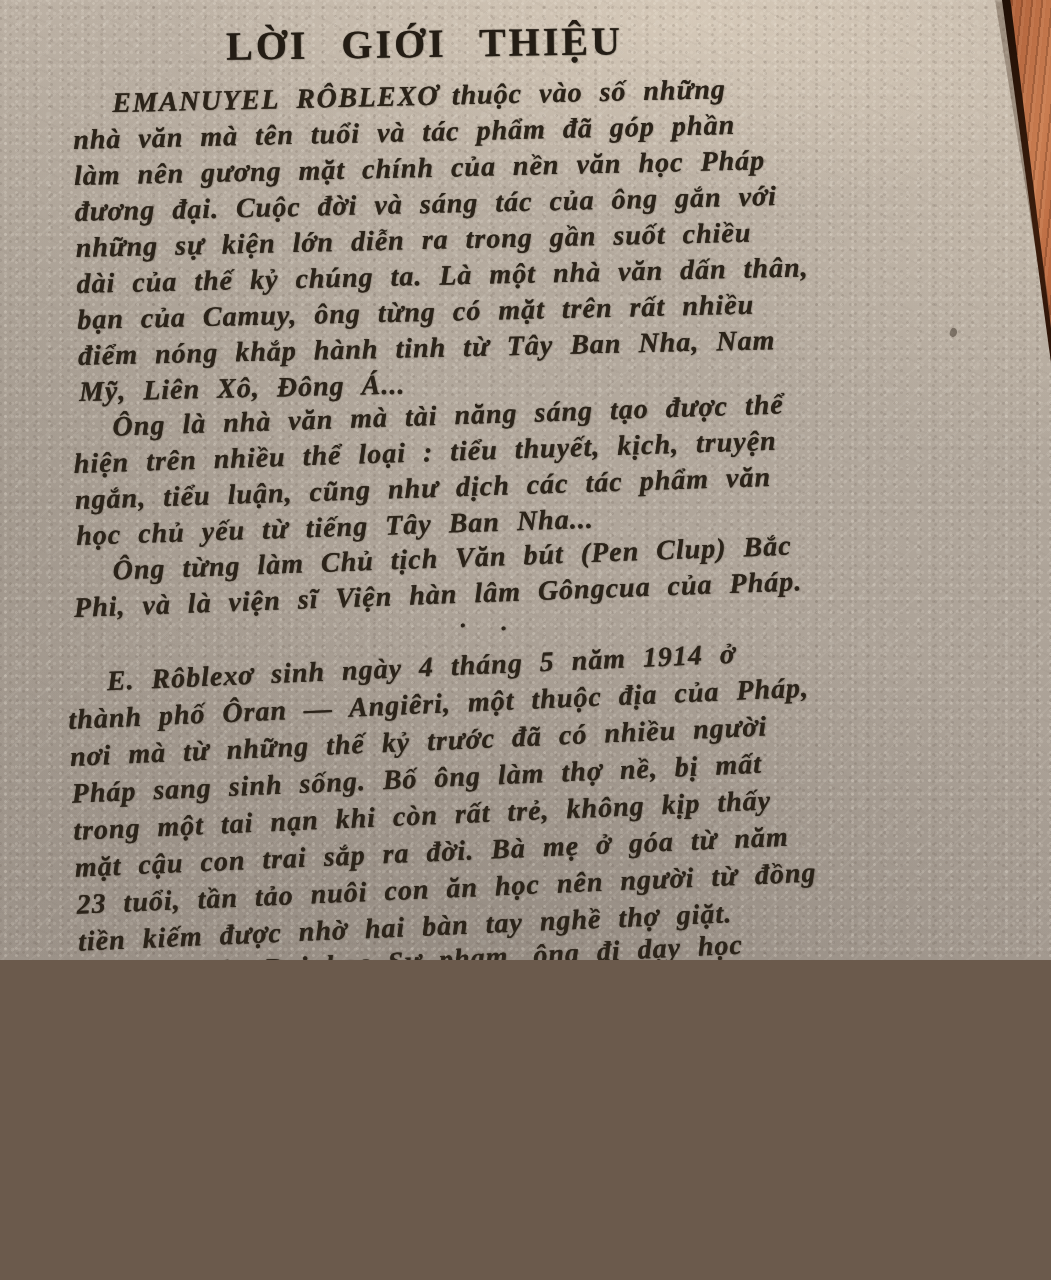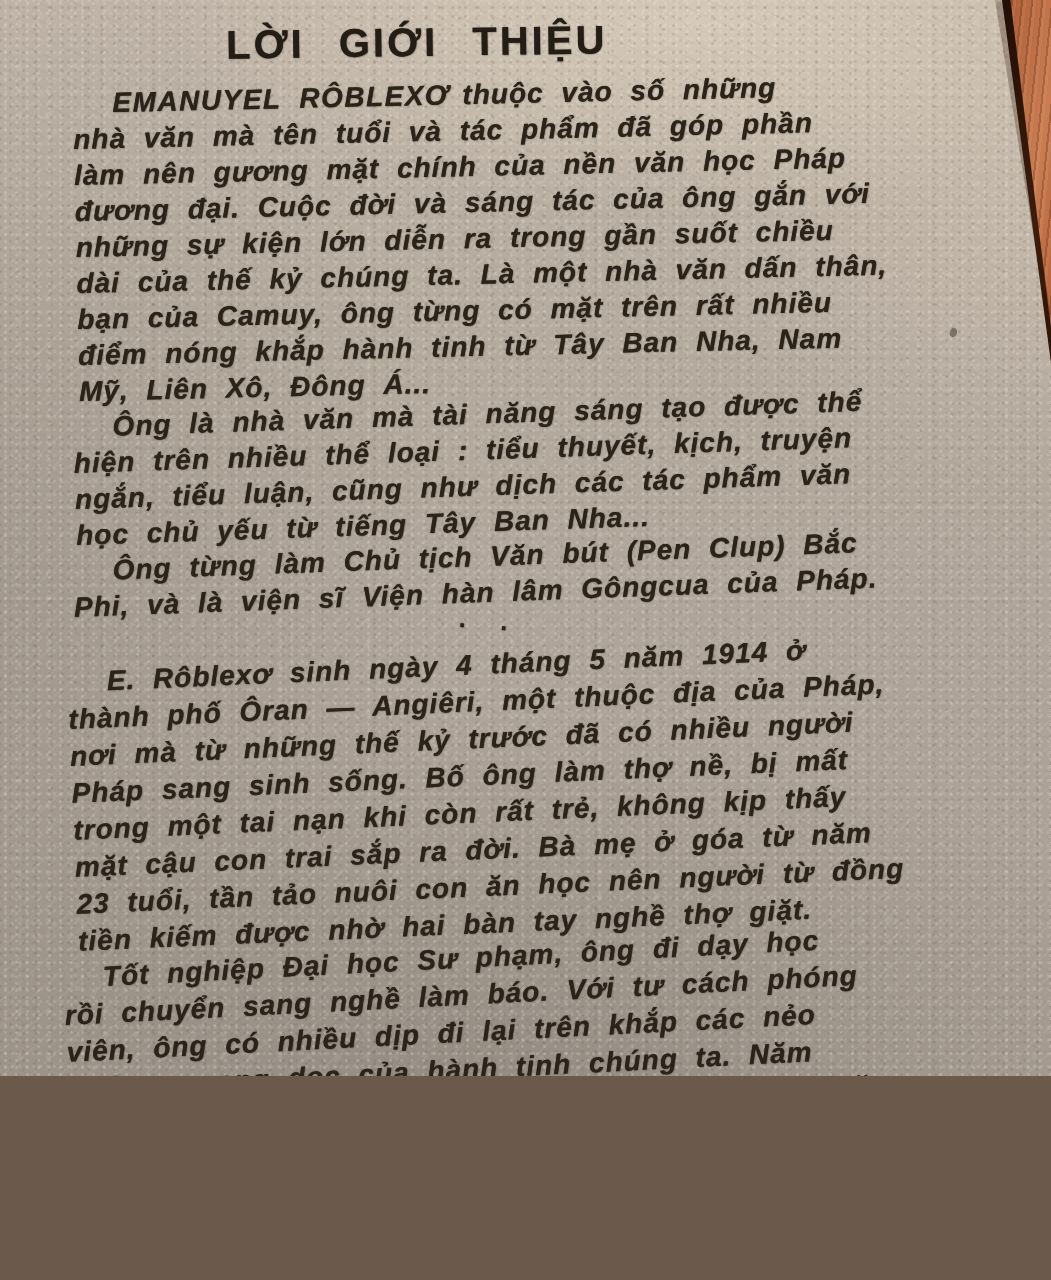--- a/index.html
+++ b/index.html
@@ -1,18 +1,18 @@
 <!DOCTYPE html>
 <html><head>
 <meta charset="utf-8">
 <style>
   html,body{margin:0;padding:0;background:#6b5a4c;}
   #canvas{
-    position:relative;width:1051px;height:1076px;overflow:hidden;
-    font-family:Liberation Sans, sans-serif;
+    position:relative;width:1051px;height:960px;overflow:hidden;
+    font-family:Liberation Serif, serif;
   }
   
   .sheet{
     position:absolute;inset:0;
     background-color:#b3a99d;
     background-image:
       radial-gradient(circle, rgba(255,250,238,0.18) 0 1px, transparent 1.8px),
       radial-gradient(circle, rgba(98,84,70,0.16) 0 1px, transparent 1.7px),
       radial-gradient(circle, rgba(255,246,232,0.12) 0 1.3px, transparent 2.2px),
       radial-gradient(circle, rgba(84,72,62,0.13) 0 1.1px, transparent 2px),

